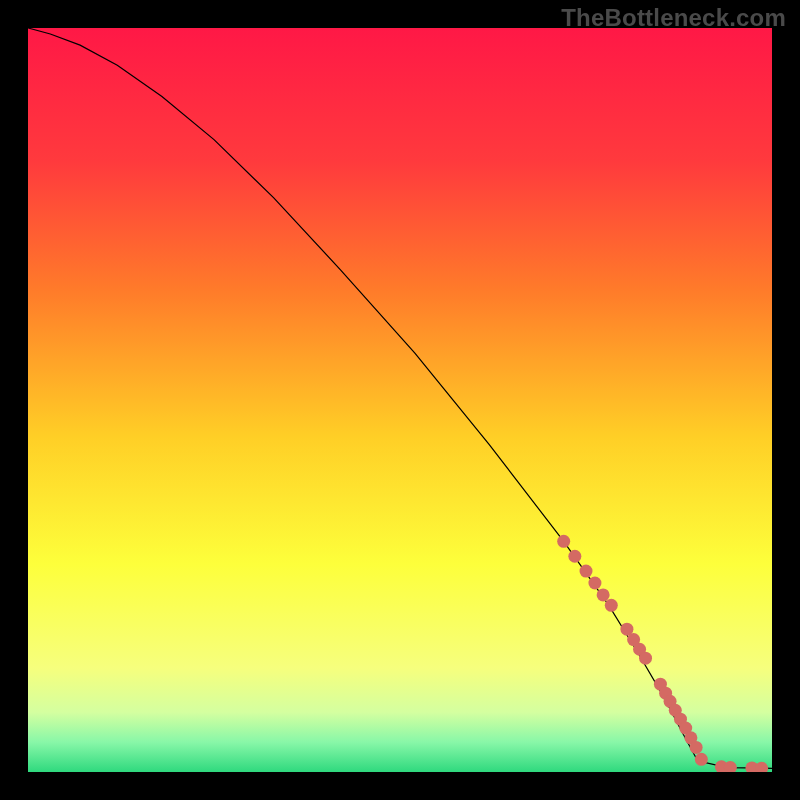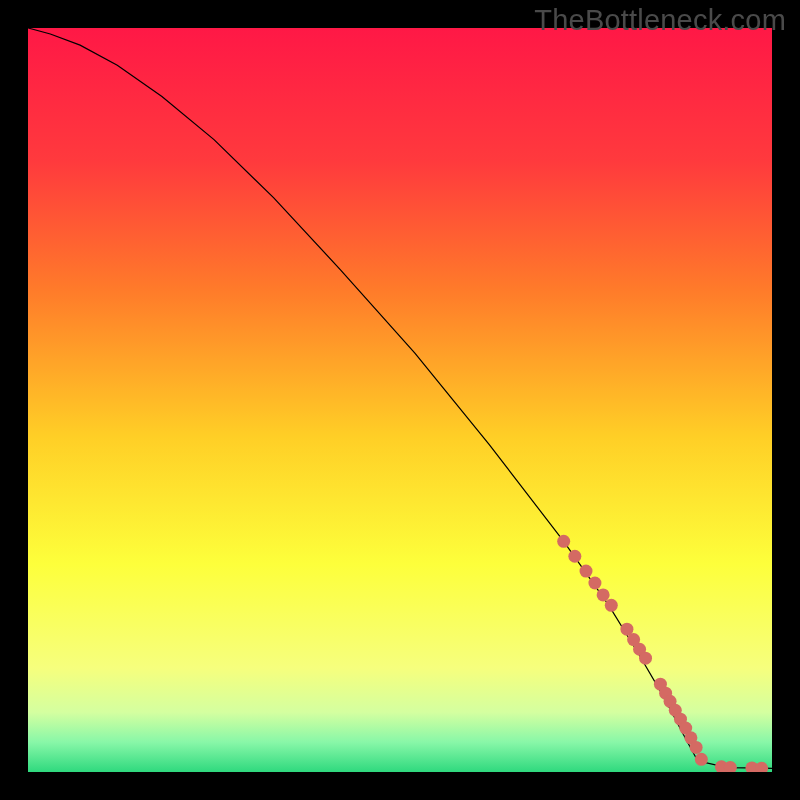--- a/index.html
+++ b/index.html
@@ -15,22 +15,22 @@
     width: 800px;
     height: 800px;
     background: #000;
     position: relative;
   }
   .watermark {
     position: absolute;
     top: 4px;
     right: 14px;
     color: #4a4a4a;
-    font-size: 29px;
-    font-weight: 400;
+    font-size: 24px;
+    font-weight: 700;
     letter-spacing: 0.2px;
     z-index: 10;
   }
   .plot-wrap {
     position: absolute;
     left: 28px;
     top: 28px;
     width: 744px;
     height: 744px;
   }

